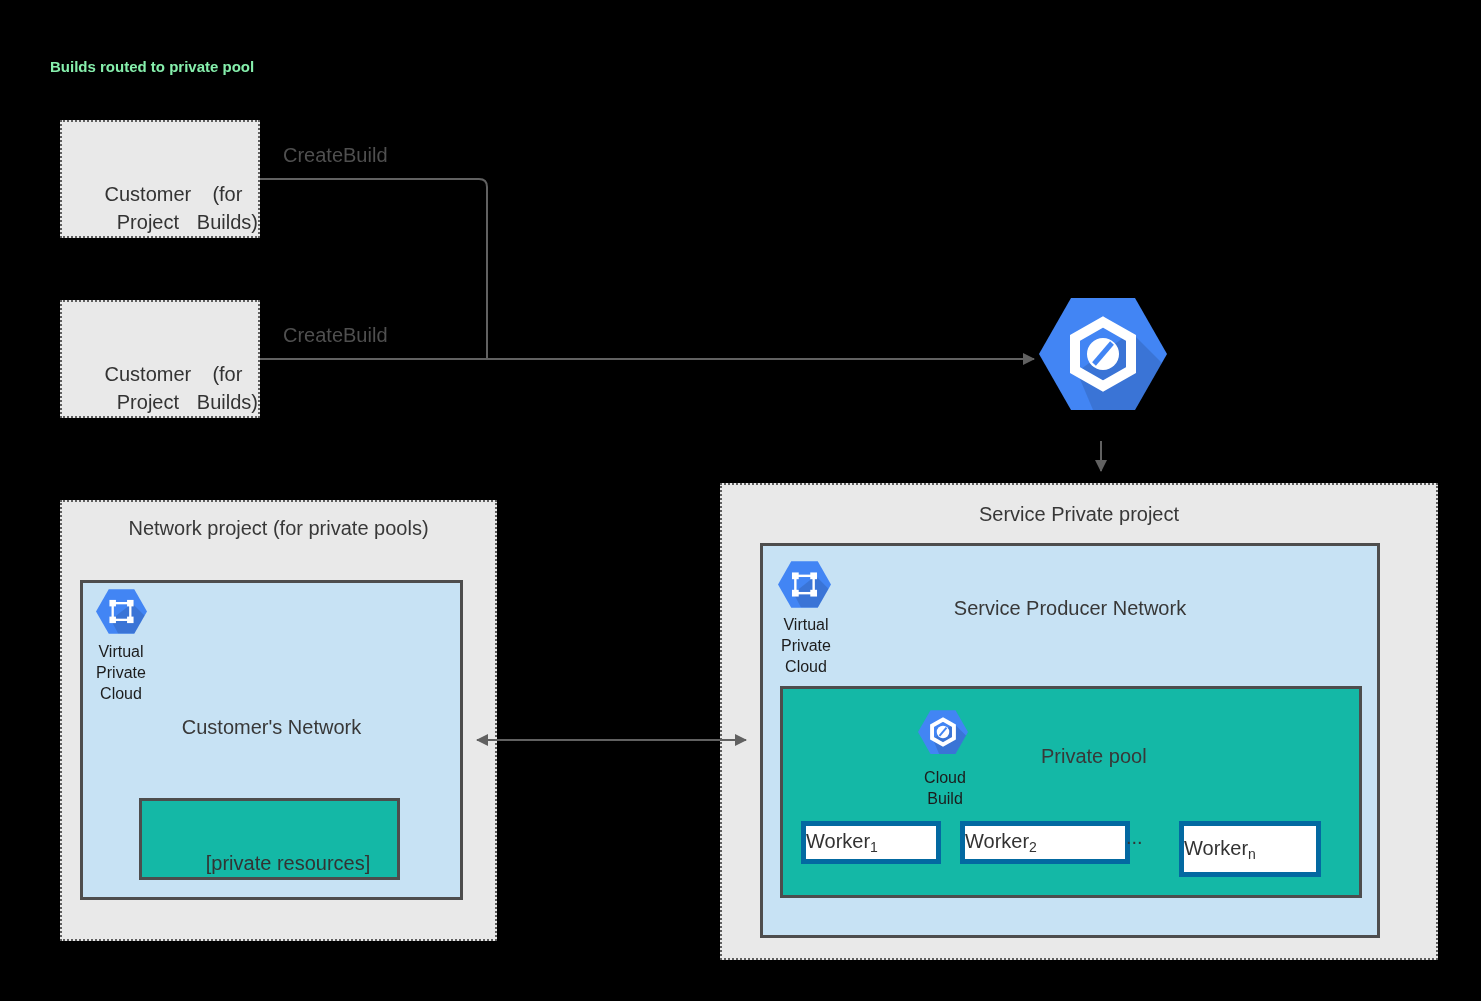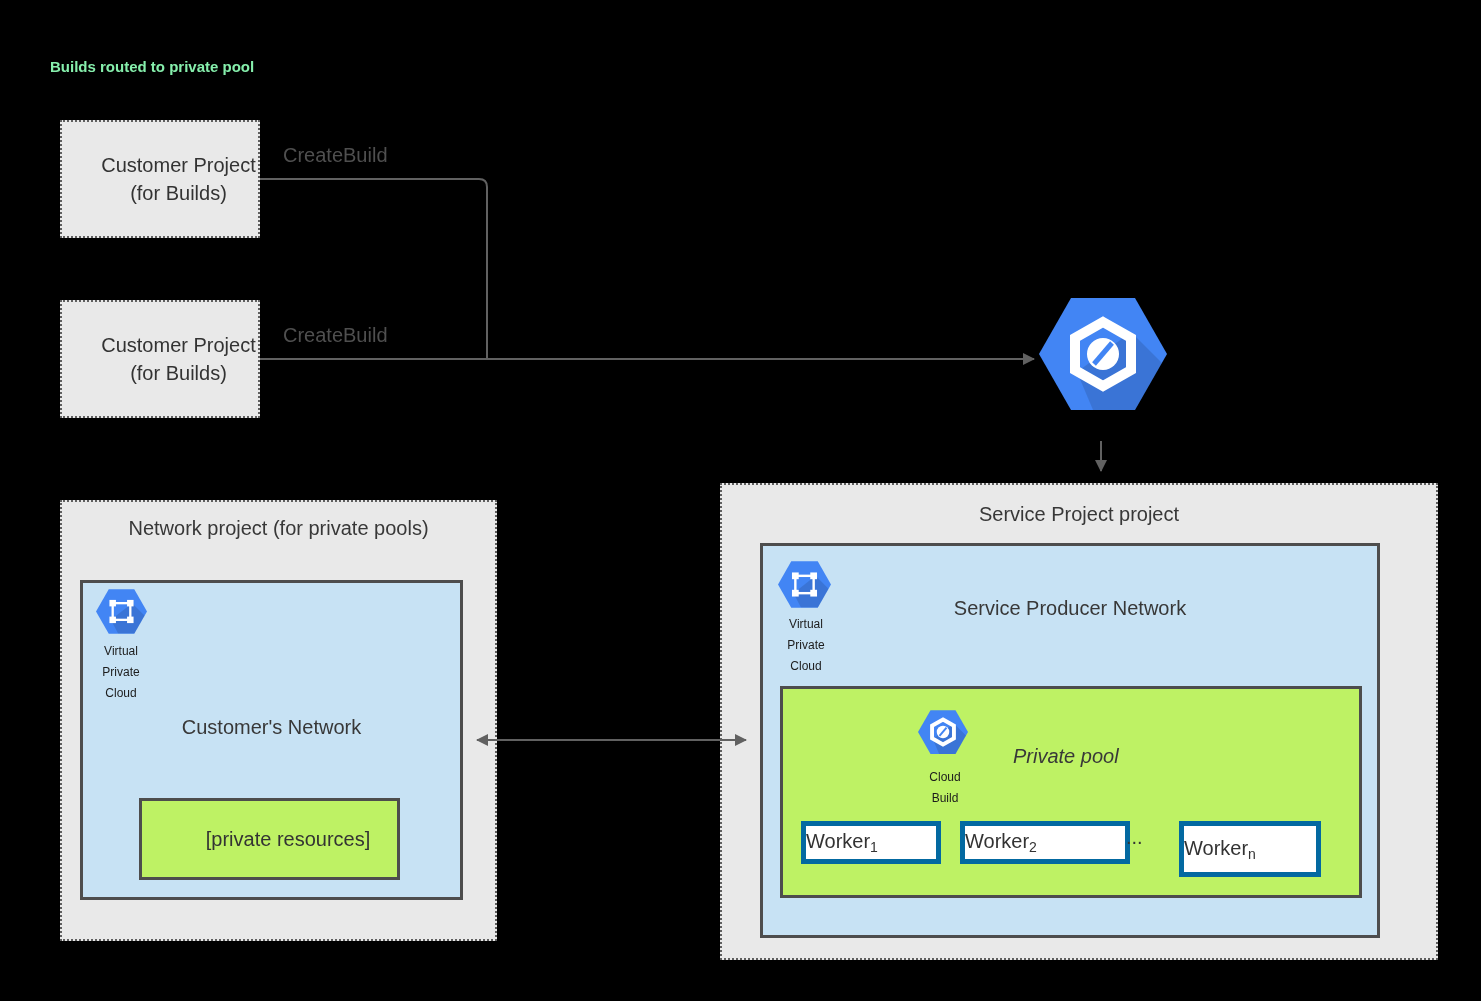--- a/index.html
+++ b/index.html
@@ -4,26 +4,26 @@
 <style>
   html,body{margin:0;padding:0;background:#000;}
   .canvas{
     position:relative;width:1481px;height:1001px;background:#000;overflow:hidden;
     font-family:"Liberation Sans", sans-serif;
   }
   .abs{position:absolute;box-sizing:border-box;}
   .diagram-title{font-size:15px;font-weight:bold;color:#86efac;}
   .project-box{background:#e9e9e9;border:2px dotted #5f5f5f;}
   .network-box{background:#c7e2f4;border:3px solid #4d4d4d;}
-  .white-box{background:#bef264;border:3px solid #4d4d4d;}
-  .center-col{display:flex;flex-direction:column;align-items:center;justify-content:center;padding-left:37px;}
+  .white-box{background:#14b8a6;border:3px solid #4d4d4d;}
+  .center-col{display:flex;flex-direction:row;align-items:flex-end;justify-content:center;padding-left:37px;}
   .box-text{font-size:20px;color:#333;line-height:28px;text-align:center;}
   .hdr{font-size:20px;color:#383838;text-align:center;}
   .createbuild{font-size:20px;color:#4f4f4f;}
-  .icon-label{font-size:12px;line-height:21px;color:#1c1c1c;text-align:center;}
+  .icon-label{font-size:16px;line-height:21px;color:#1c1c1c;text-align:center;}
   .worker-box{background:#fff;border:5px solid #0369a1;display:flex;align-items:center;justify-content:flex-start;}
   .worker-text{font-size:20px;color:#333;}
   .worker-text .sub{font-size:14px;vertical-align:-4px;}
   .ellipsis{font-size:20px;color:#333;}
   .connectors{position:absolute;left:0;top:0;pointer-events:none;z-index:4;}
   .hexicon{position:absolute;z-index:5;}
 </style>
 </head>
 <body>
 
@@ -65,21 +65,21 @@
         </clipPath>
       </defs>
     <polygon points="0,56 32,0 96,0 128,56 96,112 32,112" fill="#4285f4"></polygon>
     <polygon points="92,34 128,70 128,112 54,112 38,74" fill="#000" opacity="0.12" clip-path="url(#hexclip1)"></polygon>
     <polygon points="64,24 92,40 92,72 64,88 36,72 36,40" fill="none" stroke="#fff" stroke-width="10"></polygon>
     <circle cx="64" cy="56" r="16" fill="#fff"></circle>
     <line x1="55" y1="66" x2="73" y2="45" stroke="#4285f4" stroke-width="5"></line>
   </svg>
 
   <div class="abs project-box" style="left:720px;top:483px;width:718px;height:477px;"></div>
-  <div class="abs hdr" style="left:720px;top:503px;width:718px;">Service Project project</div>
+  <div class="abs hdr" style="left:720px;top:503px;width:718px;">Service Private project</div>
 
   <div class="abs network-box" style="left:760px;top:543px;width:620px;height:395px;"></div>
   <div class="abs hdr" style="left:760px;top:597px;width:620px;">Service Producer Network</div>
 
   <svg class="hexicon" style="left:778px;top:561px;" width="53" height="47" viewBox="0 0 110 96">
     <defs>
         <clipPath id="hexclip2">
           <polygon points="0,48 27.5,0 82.5,0 110,48 82.5,96 27.5,96"></polygon>
         </clipPath>
       </defs>
@@ -108,21 +108,21 @@
     <polygon points="0,56 32,0 96,0 128,56 96,112 32,112" fill="#4285f4"></polygon>
     <polygon points="92,34 128,70 128,112 54,112 38,74" fill="#000" opacity="0.12" clip-path="url(#hexclip3)"></polygon>
     <polygon points="64,24 92,40 92,72 64,88 36,72 36,40" fill="none" stroke="#fff" stroke-width="10"></polygon>
     <circle cx="64" cy="56" r="16" fill="#fff"></circle>
     <line x1="55" y1="66" x2="73" y2="45" stroke="#4285f4" stroke-width="5"></line>
   </svg>
   <div class="abs icon-label" style="left:893px;top:767px;width:104px;">
     <div>Cloud</div>
     <div>Build</div>
   </div>
-  <div class="abs hdr" style="left:1013px;top:745px;font-style:italic;">Private pool</div>
+  <div class="abs hdr" style="left:1041px;top:745px;">Private pool</div>
 
   <div class="abs worker-box" style="left:801px;top:821px;width:140px;height:43px;">
     <span class="worker-text"><span>Worker</span><span class="sub">1</span></span>
   </div>
   <div class="abs worker-box" style="left:960px;top:821px;width:170px;height:43px;">
     <span class="worker-text"><span>Worker</span><span class="sub">2</span></span>
   </div>
   <div class="abs ellipsis" style="left:1126px;top:826px;">...</div>
   <div class="abs worker-box" style="left:1179px;top:821px;width:142px;height:56px;">
     <span class="worker-text"><span>Worker</span><span class="sub">n</span></span>

